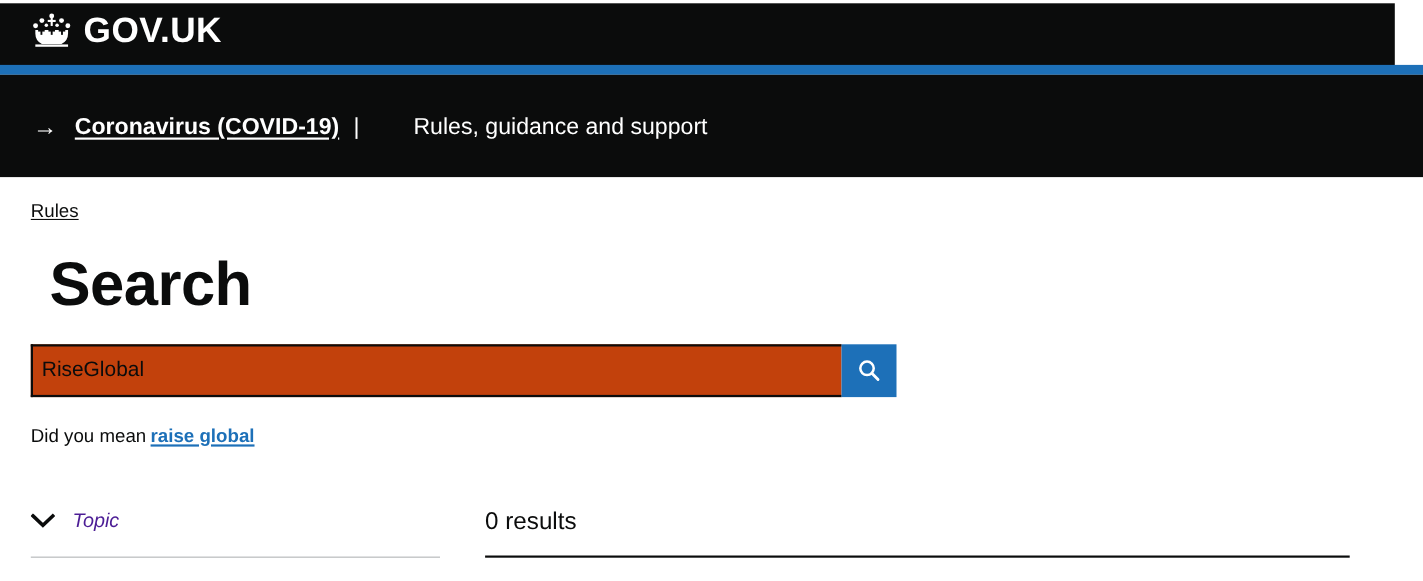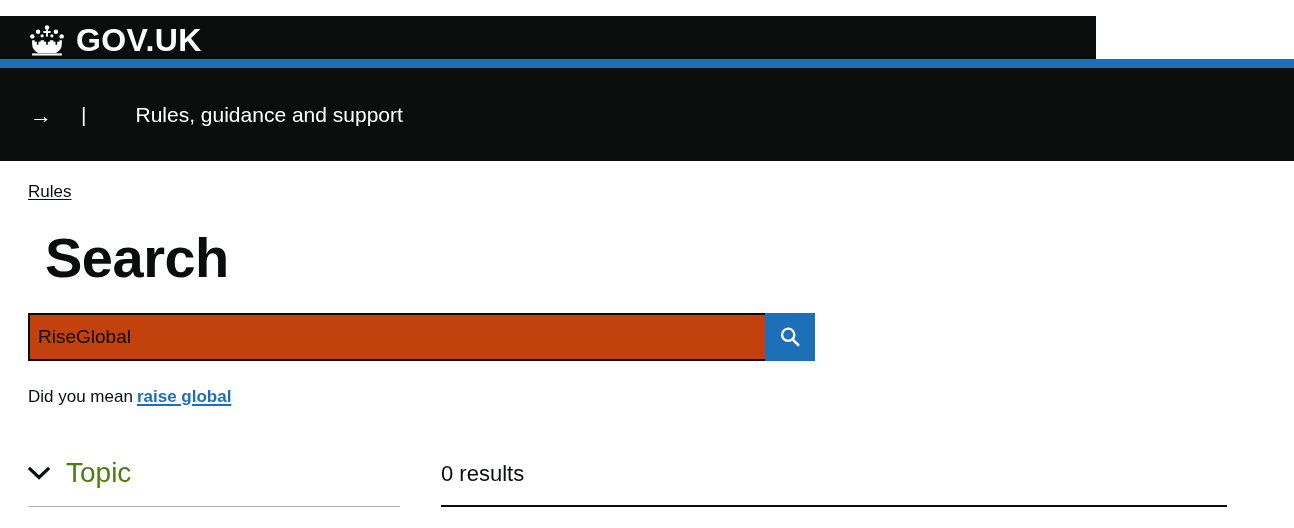--- a/index.html
+++ b/index.html
@@ -13,22 +13,22 @@
     position: relative;
     width: 1294px;
     height: 528px;
     overflow: hidden;
     background: #ffffff;
   }
 
   
   .govuk-header {
     position: absolute;
-    top: 16px; left: 0;
-    width: 1096px;
+    top: 3px; left: 0;
+    width: 1268px;
     height: 59px;
     background: #0b0c0c;
   }
   .header-logo {
     position: absolute;
     left: 26px;
     top: 7px;
     display: flex;
     align-items: center;
     gap: 8px;
@@ -203,23 +203,24 @@
     border-bottom: 1px solid #b1b4b6;
     width: 372px;
     cursor: pointer;
   }
   .chevron-icon {
     width: 22px;
     height: 14px;
     flex: none;
   }
   .filter-label {
-    color: #4d7c0f;
-    font-size: 28px;
+    color: #4c1d95;
+    font-size: 18px;
     line-height: 24px;
+    font-style: italic;
   }
 
   
   .results {
     position: absolute;
     left: 441px;
     top: 300px;
     width: 786px;
   }
   .results-bar {
@@ -279,20 +280,21 @@
       </span>
       <span class="govuk-wordmark">GOV.UK</span>
     </a>
   </div>
 
   <div class="blue-rule"></div>
 
   <div class="covid-banner">
     <div class="covid-inner">
       <span class="arrow-icon">→</span>
+      <a class="covid-link" href="#">Coronavirus (COVID-19)</a>
       <span class="covid-sep">|</span>
       <span class="covid-sub">Rules, guidance and support</span>
     </div>
   </div>
 
   <div class="main">
 
     <div class="breadcrumb">
       <a class="breadcrumb-link" href="#">Rules</a>
     </div>

